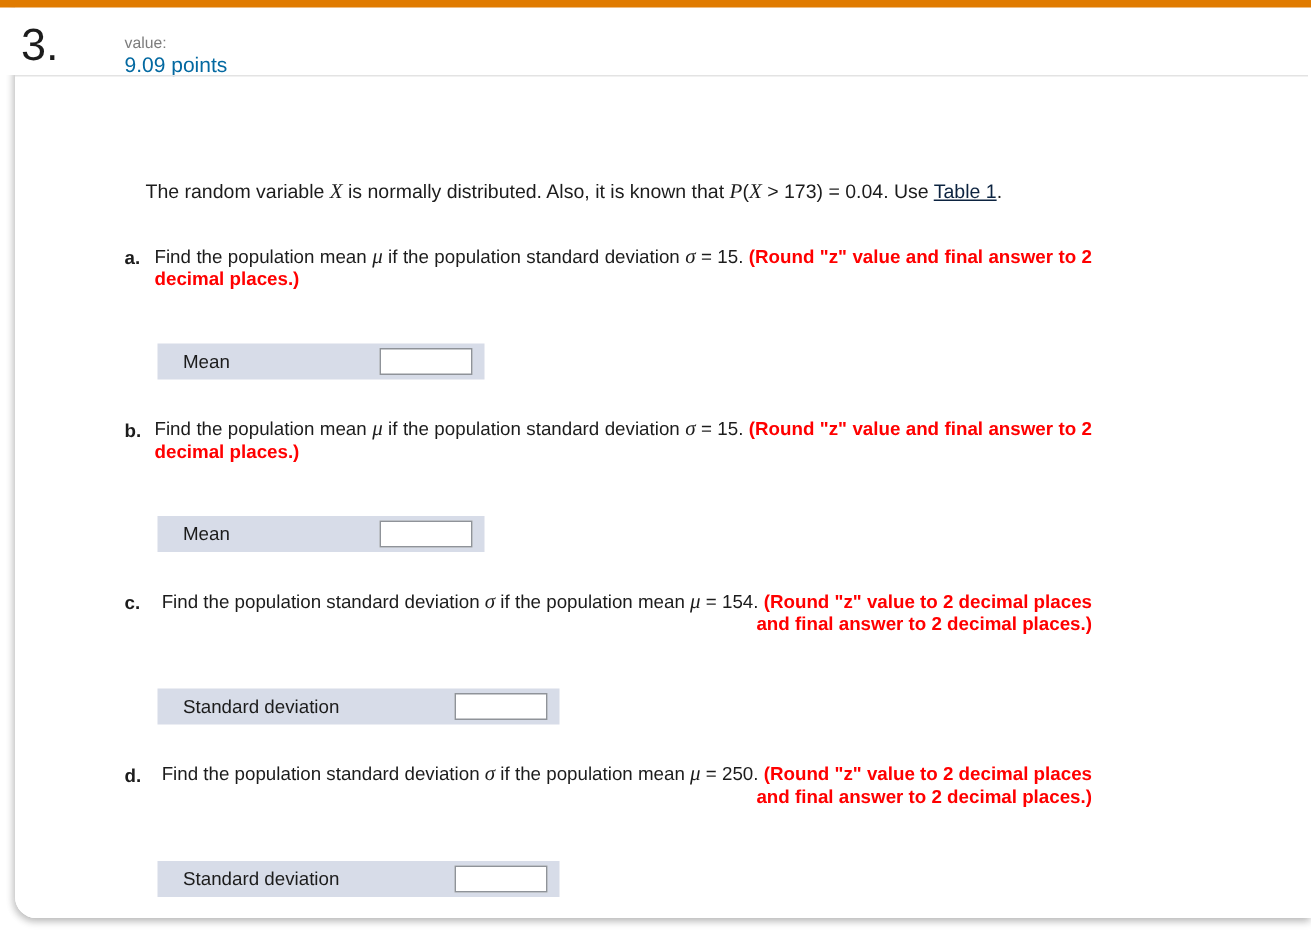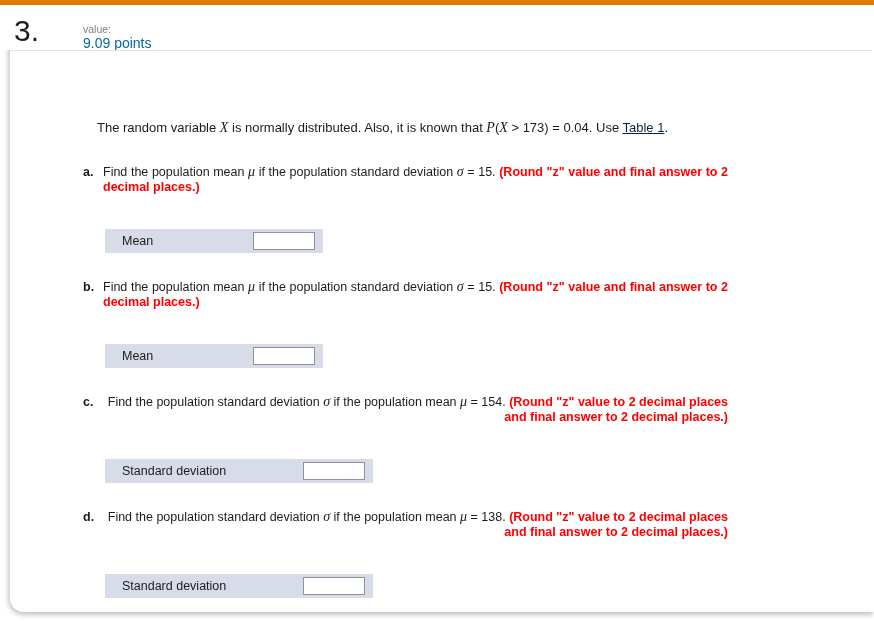--- a/index.html
+++ b/index.html
@@ -240,21 +240,21 @@
     </div>
   </div>
   <div class="answer-bar" style="left:105px; top:408px; width:268px;">
     <span class="answer-label">Standard deviation</span>
     <input class="answer-input" style="left: 198px; width: 62px;" type="text" placeholder="">
   </div>
 
   <div class="part" style="top:458px;">
     <span class="part-letter">d.</span>
     <div class="part-text nojust">
-      <span>Find the population standard deviation </span><span class="greek">σ</span><span> if the population mean </span><span class="greek">μ</span><span> = 138. </span><span class="redbold">(Round "z" value to 2 decimal places and final answer to 2 decimal places.)</span>
+      <span>Find the population standard deviation </span><span class="greek">σ</span><span> if the population mean </span><span class="greek">μ</span><span> = 250. </span><span class="redbold">(Round "z" value to 2 decimal places and final answer to 2 decimal places.)</span>
     </div>
   </div>
   <div class="answer-bar" style="left:105px; top:523px; width:268px;">
     <span class="answer-label">Standard deviation</span>
     <input class="answer-input" style="left: 198px; width: 62px;" type="text" placeholder="">
   </div>
 
 </div>
 
 </body></html>

